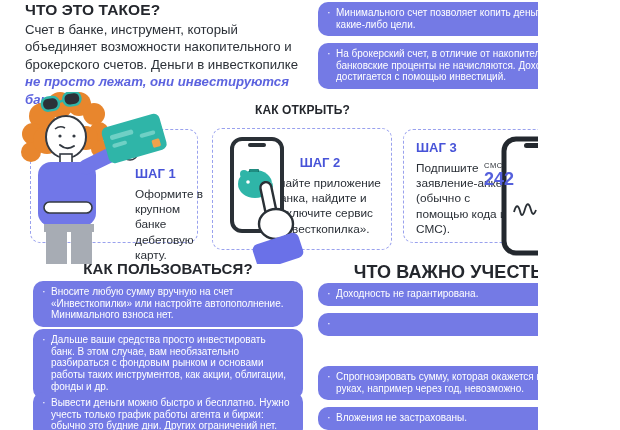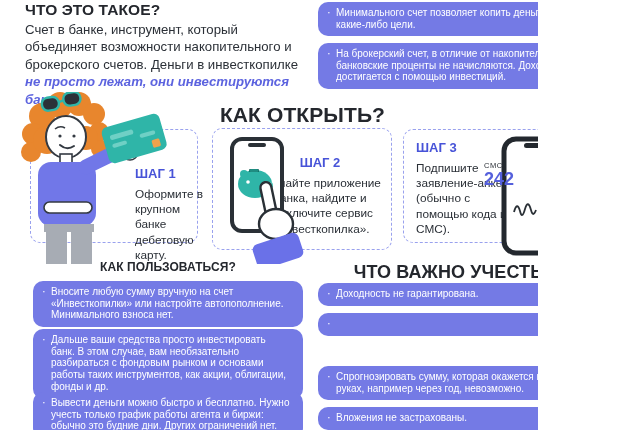--- a/index.html
+++ b/index.html
@@ -20,22 +20,22 @@
   .note-2{left:318px;top:43px;width:272px;min-height:42px;}
   .use-1{left:33px;top:281px;width:270px;}
   .use-2{left:33px;top:329px;width:270px;}
   .use-3{left:33px;top:392px;width:270px;}
   .imp-1{left:318px;top:283px;width:272px;}
   .imp-2{left:318px;top:313px;width:272px;}
   .imp-3{left:318px;top:366px;width:272px;}
   .imp-4{left:318px;top:407px;width:272px;}
 
   
-  .open-heading{position:absolute;left:210px;top:103px;width:185px;text-align:center;font-size:21px;}
-  .use-heading{position:absolute;left:33px;top:260px;width:270px;text-align:center;font-size:12px;}
+  .open-heading{position:absolute;left:210px;top:103px;width:185px;text-align:center;font-size:12px;}
+  .use-heading{position:absolute;left:33px;top:260px;width:270px;text-align:center;font-size:15px;}
   .imp-heading{position:absolute;left:318px;top:262px;width:272px;text-align:center;font-size:18px;}
 
   
   .step{position:absolute;border:1.6px dashed #99a1ee;border-radius:10px;box-sizing:border-box;}
   .step-1{left:30px;top:129px;width:168px;height:114px;text-decoration:underline;}
   .step-2{left:212px;top:128px;width:180px;height:122px;}
   .step-3{left:403px;top:129px;width:209px;height:114px;}
   .step-label{font-size:13px;font-weight:bold;color:#4753d8;margin-bottom:6px;}
   .step-text{font-size:11.8px;line-height:15.2px;color:#2a2f36;}
   .s1-content{position:absolute;left:104px;top:36px;width:72px;}

